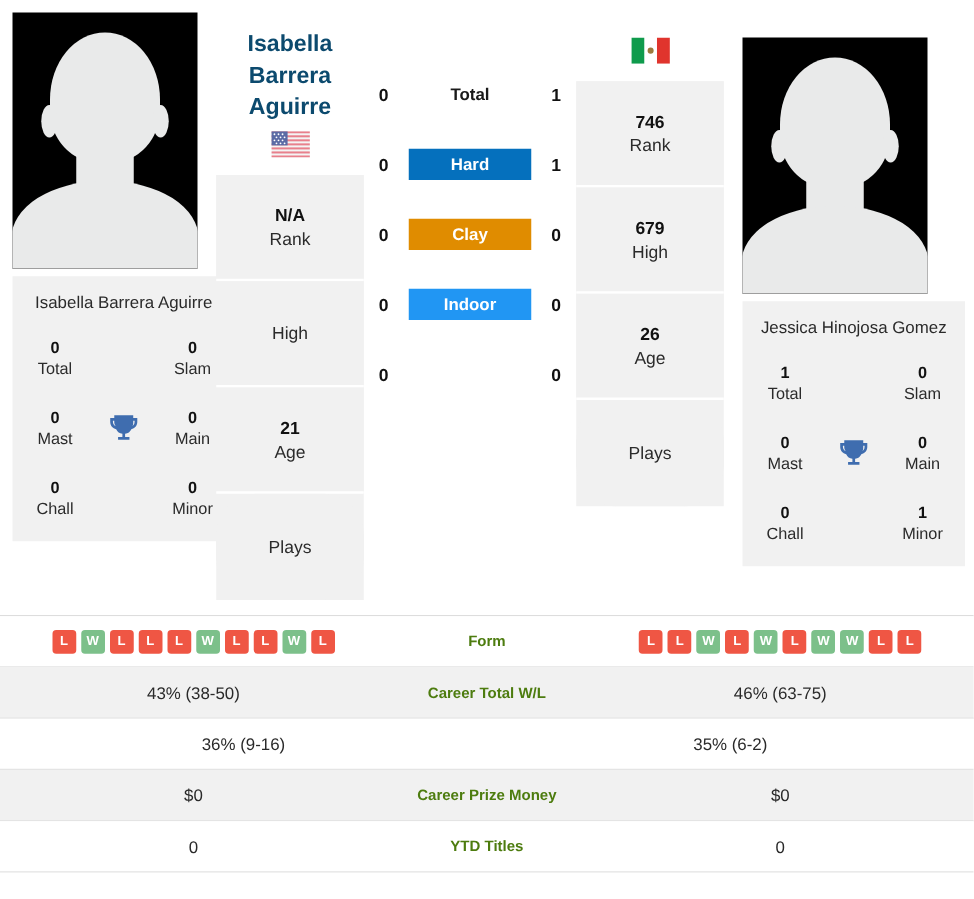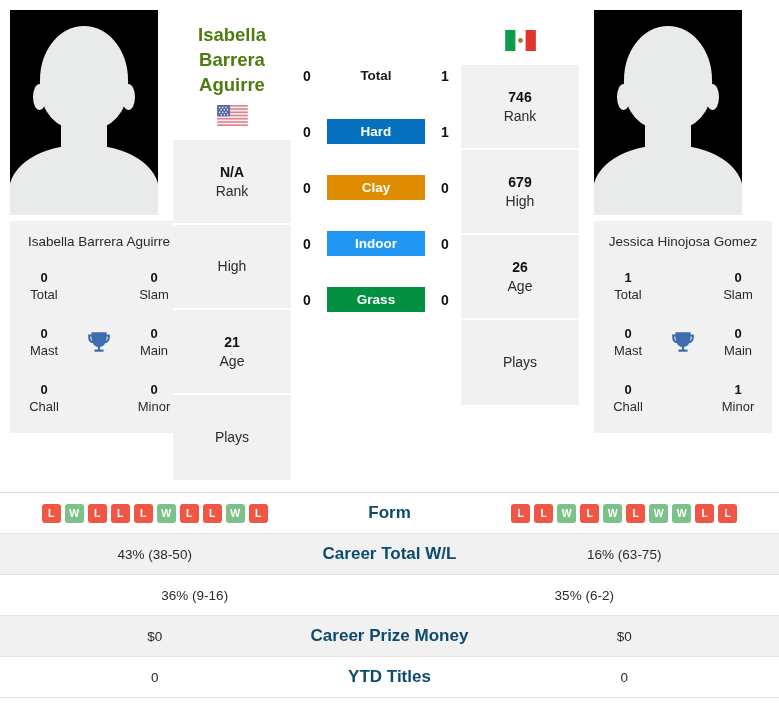--- a/index.html
+++ b/index.html
@@ -20,21 +20,21 @@
     height: 492px;
     padding: 0;
   }
 
   
   .player-col {
     width: 168px;
     flex: 0 0 168px;
     padding: 10px 10px 0 10px;
   }
-  .player-col.right { padding: 10px 10px 0 10px; }
+  .player-col.right { padding: 10px 10px 0 10px; margin-top: 20px; }
 
   .avatar {
     width: 148px;
     height: 205px;
     background: #000000;
     position: relative;
     overflow: hidden;
   }
   .avatar .silhouette-head {
     position: absolute;
@@ -125,21 +125,21 @@
     flex: 0 0 128px;
     width: 128px;
     padding-top: 22px;
   }
   .name-col.right { padding-top: 22px; }
   .player-name {
     text-align: center;
     font-size: 18.5px;
     font-weight: bold;
     line-height: 25px;
-    color: #4d7c0f;
+    color: #0c4a6e;
   }
   .flag-wrap {
     display: flex;
     justify-content: center;
     margin-top: 8px;
   }
   .flag {
     width: 31px;
     height: 21px;
     display: block;
@@ -228,23 +228,23 @@
     color: #2a2a2a;
     display: flex;
     align-items: center;
     justify-content: center;
     gap: 4px;
   }
   .tcell-mid {
     flex: 0 0 160px;
     width: 160px;
     text-align: center;
-    font-size: 17px;
-    font-weight: bold;
-    color: #0c4a6e;
+    font-size: 12px;
+    font-weight: bold;
+    color: #4d7c0f;
   }
   .form-badges {
     display: flex;
     gap: 4px;
     justify-content: center;
   }
   .form-badge {
     width: 19px;
     height: 19px;
     border-radius: 3px;
@@ -388,21 +388,20 @@
       <div class="surface-badge" style="background:#e08c00">Clay</div>
       <div class="surface-score">0</div>
     </div>
     <div class="surface-row">
       <div class="surface-score">0</div>
       <div class="surface-badge" style="background:#2196f3">Indoor</div>
       <div class="surface-score">0</div>
     </div>
     <div class="surface-row">
       <div class="surface-score">0</div>
-      <div class="surface-badge" style="background:#039141">Grass</div>
       <div class="surface-score">0</div>
     </div>
   </div>
 
   <div class="name-col right">
     <div class="flag-wrap">
       <svg class="flag" viewBox="0 0 38 26">
         <rect width="38" height="26" fill="#ffffff"></rect>
         <rect width="12.7" height="26" fill="#0f9b4c"></rect>
         <rect x="25.3" width="12.7" height="26" fill="#e0342d"></rect>
@@ -516,21 +515,21 @@
           <div class="form-badge w">W</div>
           <div class="form-badge l">L</div>
           <div class="form-badge l">L</div>
         </div>
     </div>
   </div>
 
   <div class="trow shaded">
     <div class="tcell-left">43% (38-50)</div>
     <div class="tcell-mid">Career Total W/L</div>
-    <div class="tcell-right">16% (63-75)</div>
+    <div class="tcell-right">46% (63-75)</div>
   </div>
 
   <div class="trow plain">
     <div class="tcell-left">36% (9-16)</div>
     <div class="tcell-right">35% (6-2)</div>
   </div>
 
   <div class="trow shaded">
     <div class="tcell-left">$0</div>
     <div class="tcell-mid">Career Prize Money</div>

